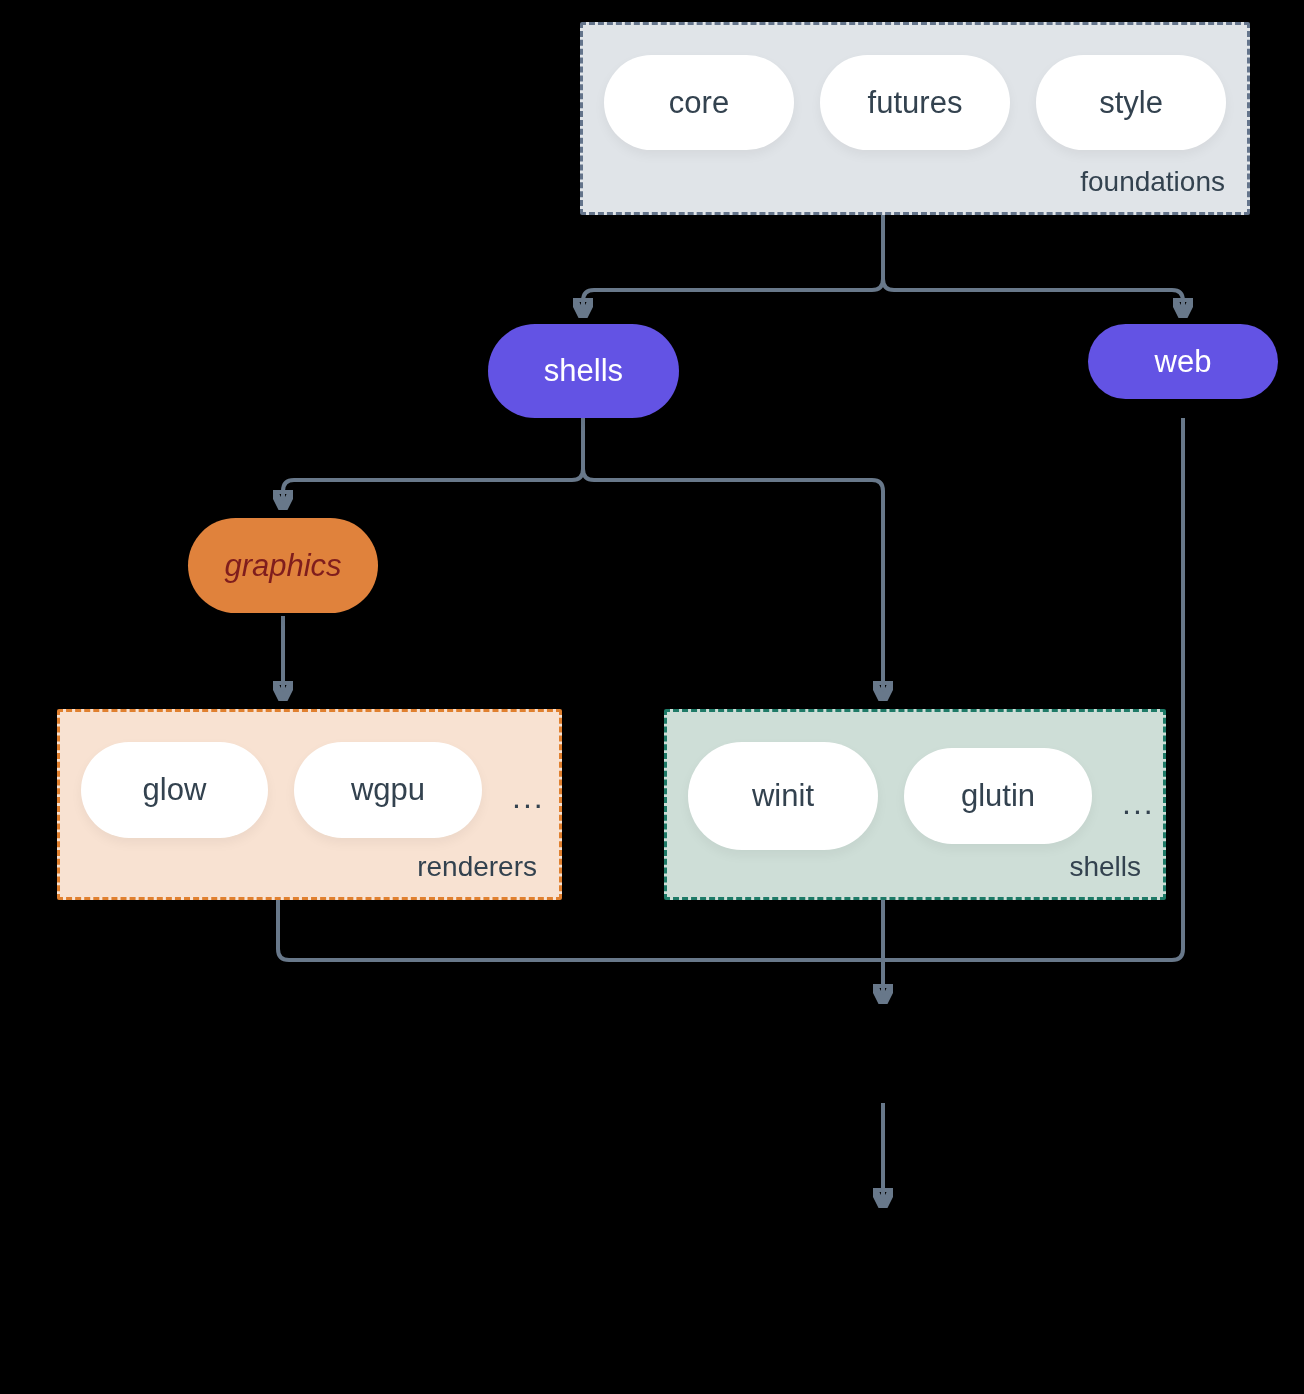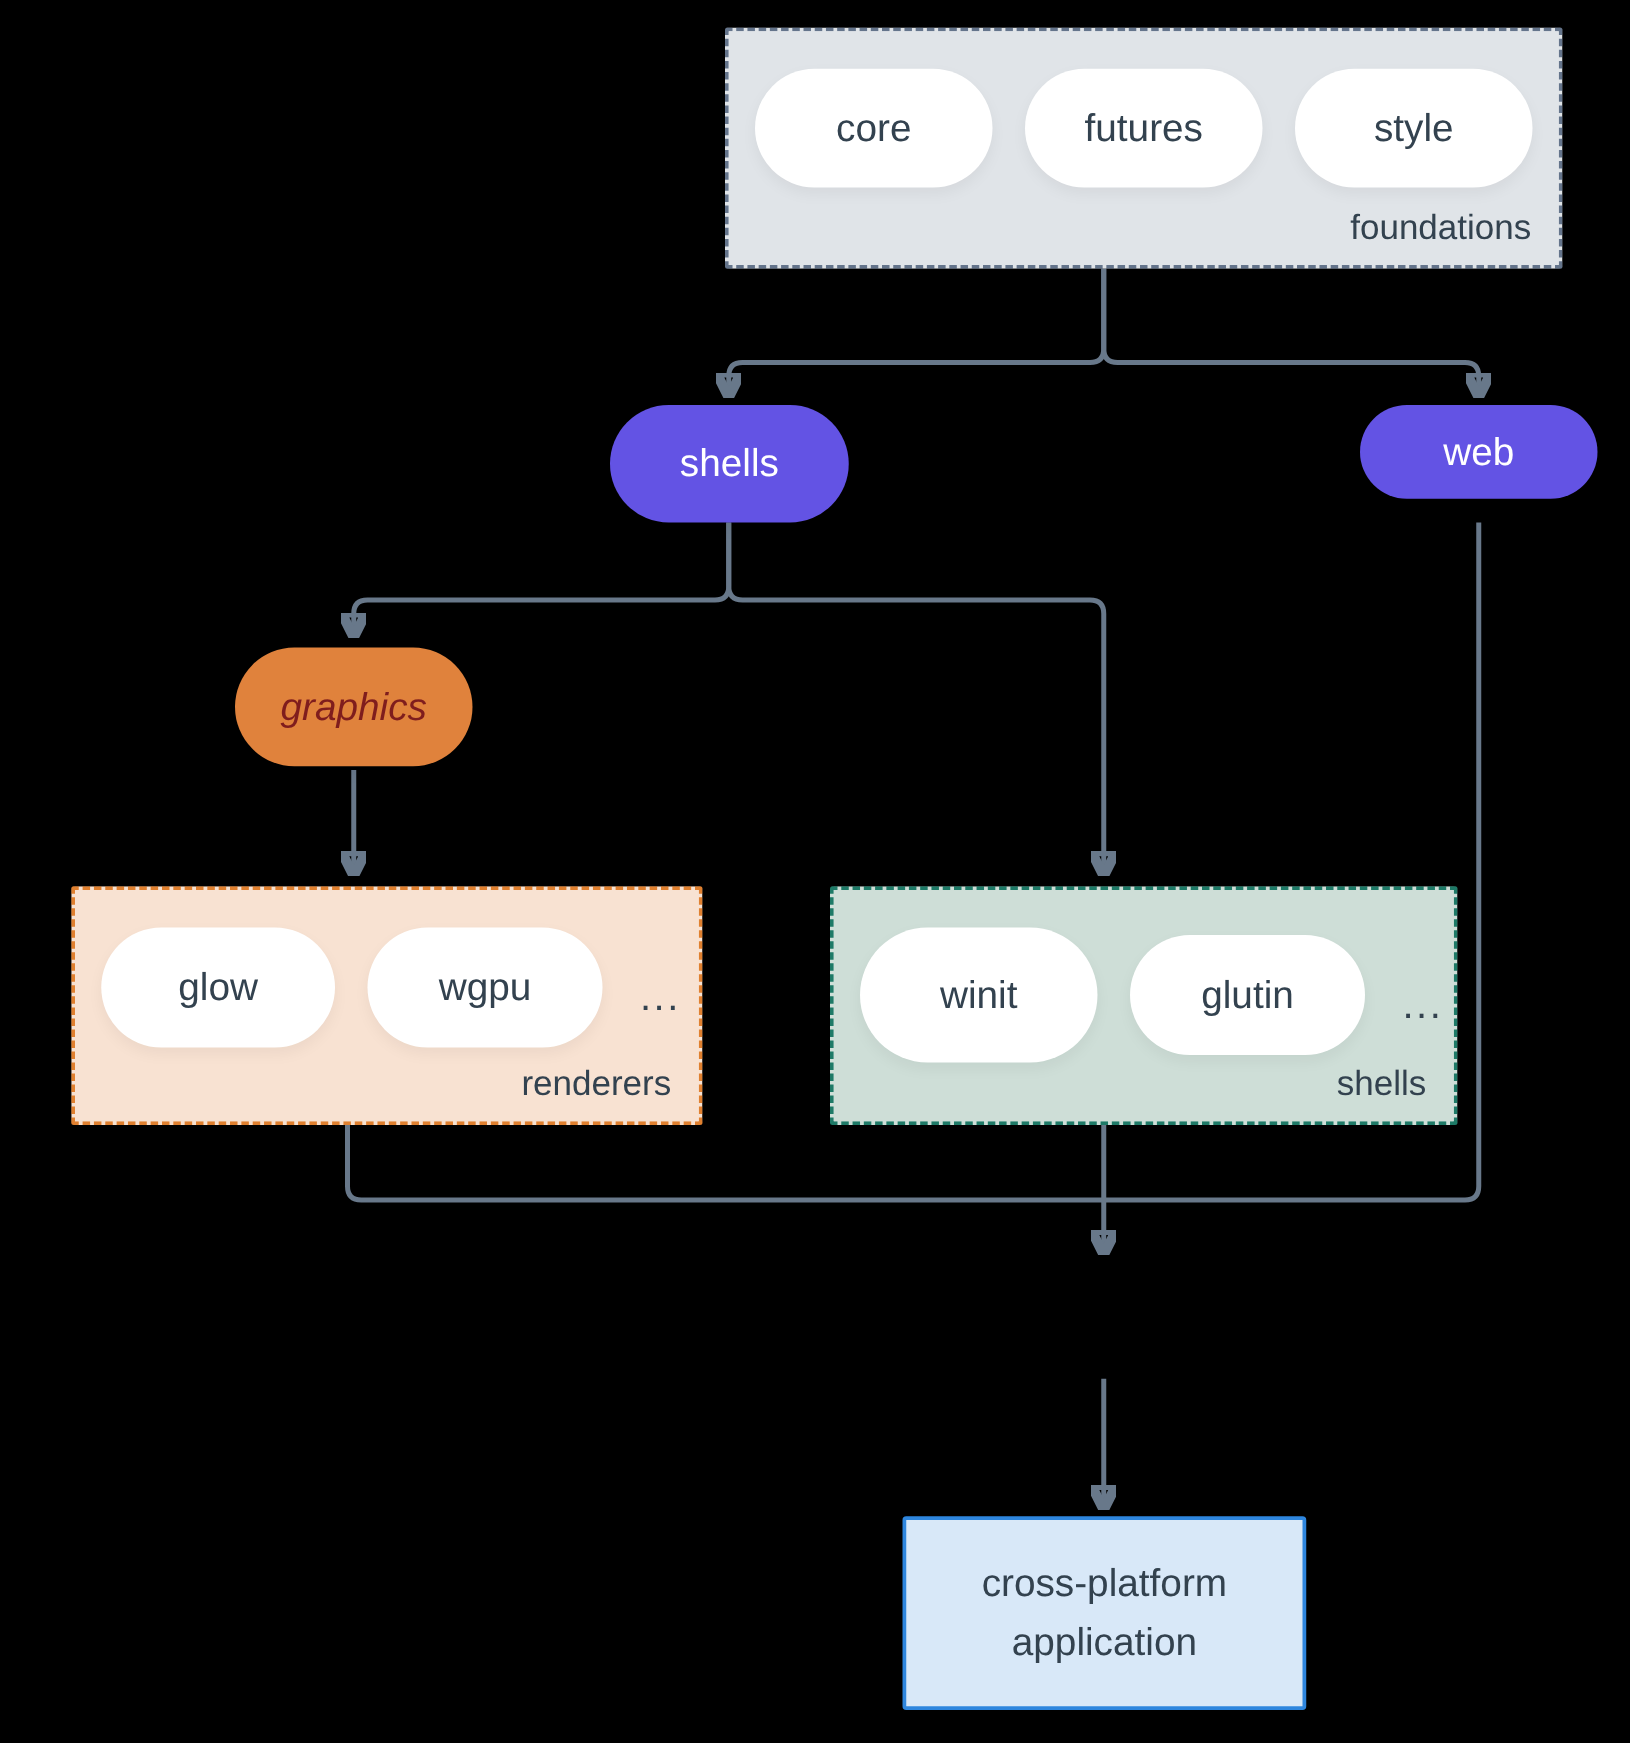--- a/index.html
+++ b/index.html
@@ -143,15 +143,14 @@
   <div class="group group--shells">
     <div class="pill-row">
       <div class="pill pill--white" style="width:190px;height:108px;">winit</div>
       <div class="pill pill--white" style="width:188px;height:96px;">glutin</div>
       <span class="ellipsis">...</span>
     </div>
     <div class="group-label">shells</div>
   </div>
 
 
-  <div class="app-box">cross-platform application</div>
 
 </div>
 
 </body></html>

